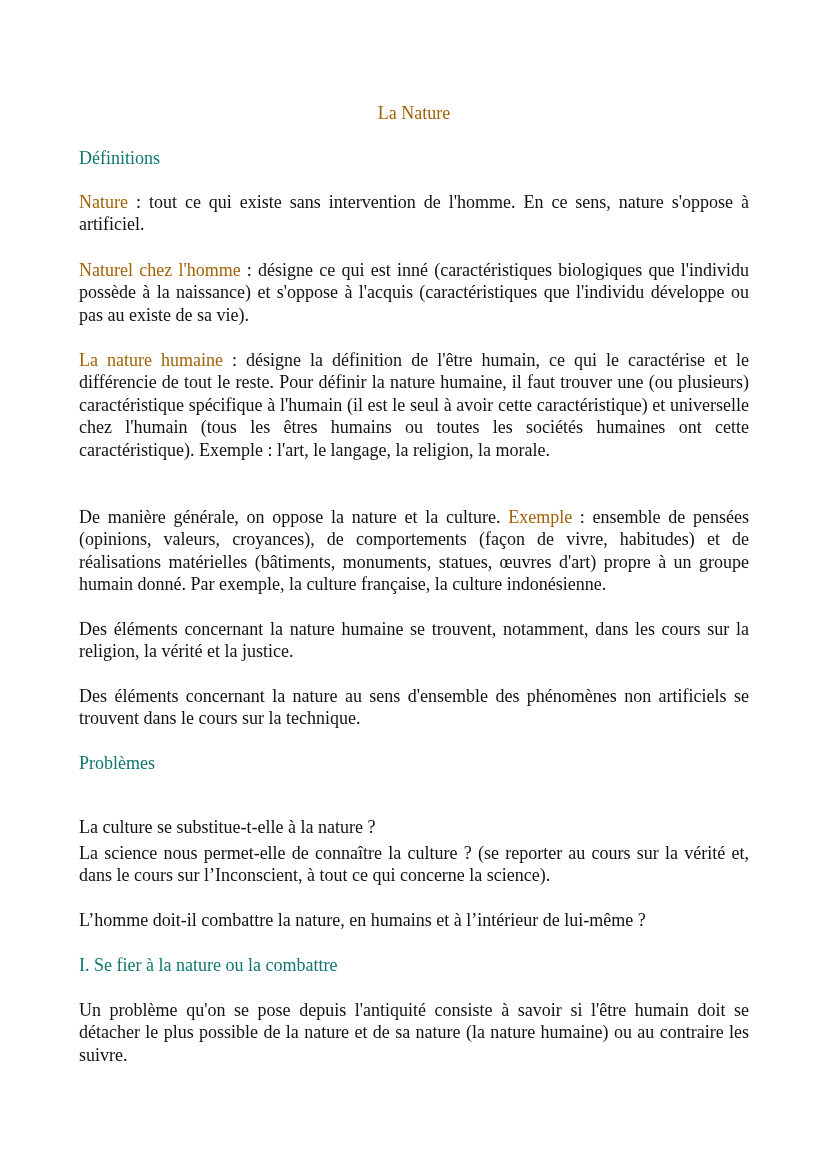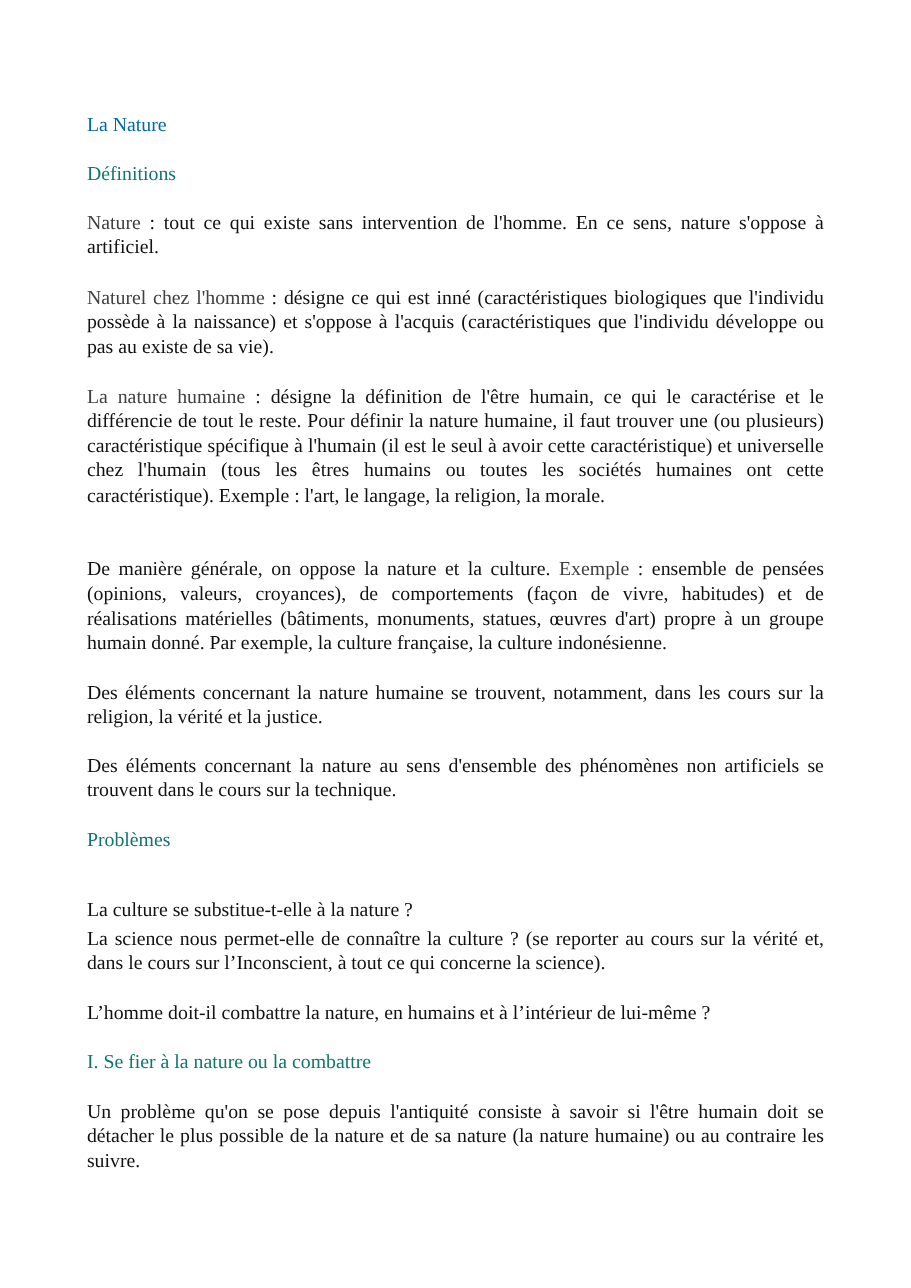--- a/index.html
+++ b/index.html
@@ -19,41 +19,42 @@
       position: absolute;
       left: 79px;
       top: 0;
       width: 670px;
     }
     .title {
       position: absolute;
       left: 0;
       top: 102px;
       width: 670px;
+      text-align: center;
       font-size: 18px;
-      color: #0369a1;
+      color: #a16207;
       line-height: 22px;
     }
     .heading {
       position: absolute;
       left: 0;
       font-size: 18px;
       color: #0f766e;
       line-height: 22px;
     }
     .para {
       position: absolute;
       left: 0;
       width: 670px;
       font-size: 18px;
       line-height: 22.4px;
       text-align: justify;
     }
     .term {
-      color: #404040;
+      color: #a16207;
       font-family: Liberation Serif, serif;
     }
   </style>
 </head>
 <body>
 
 <div class="page">
 
   <div class="title">La Nature</div>
 

